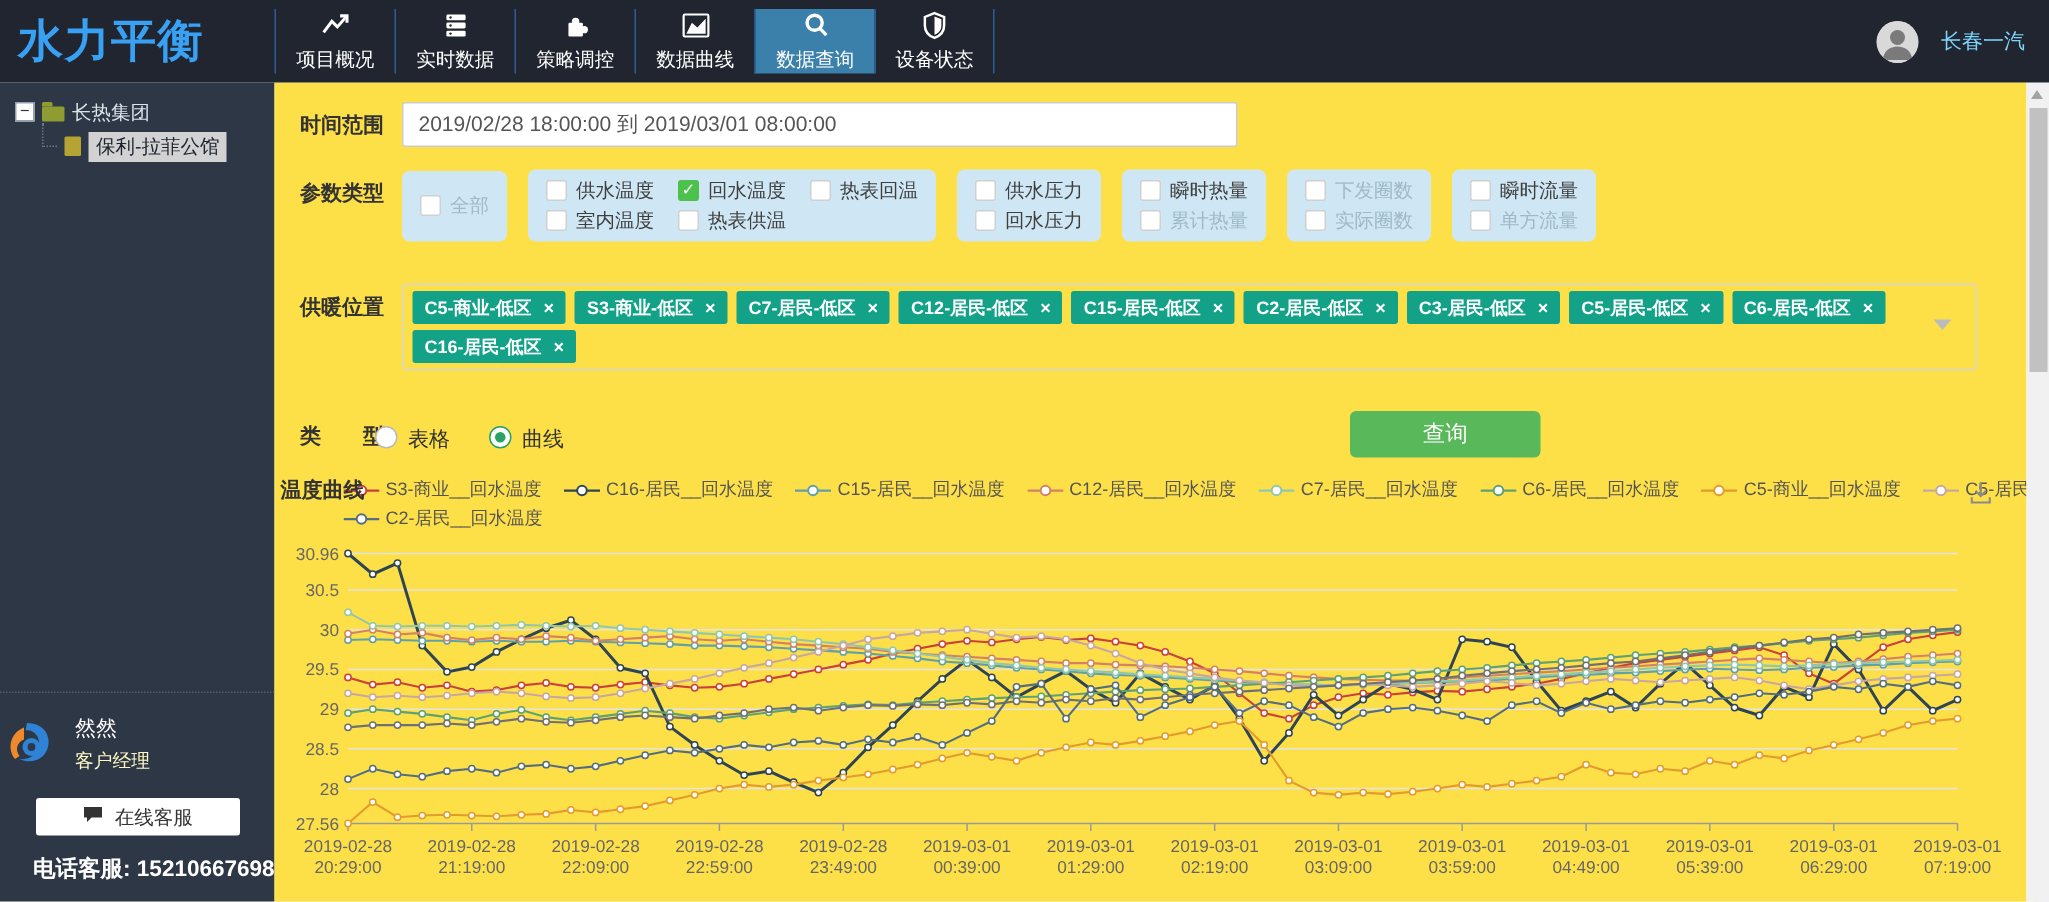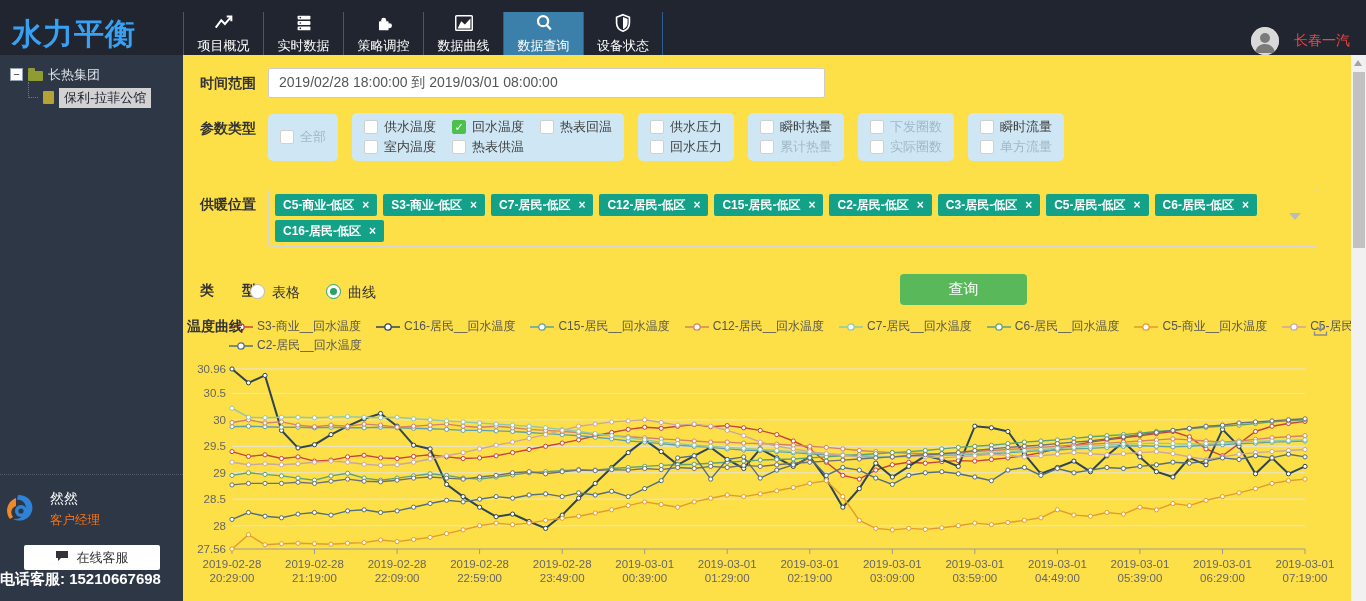--- a/index.html
+++ b/index.html
@@ -1,44 +1,44 @@
 <!DOCTYPE html>
 <html><head>
 <meta charset="utf-8">
 <style>
 *{margin:0;padding:0;box-sizing:border-box}
 html,body{width:1366px;height:601px;overflow:hidden;font-family:"Liberation Sans","DejaVu Sans",sans-serif;background:#fff}
 
-.navbar{position:absolute;top:0;left:0;width:1366px;height:55px;background:#20252f;display:flex;align-items:flex-end;z-index:9}
+.navbar{position:absolute;top:0;left:0;width:1366px;height:55px;background:#20252f;display:flex;align-items:center;z-index:9}
 .logo{width:183px;display:flex;align-items:center;padding-left:12px;font-size:30px;font-weight:bold;color:#38a1f3;letter-spacing:1px}
 .tabs{display:flex}
 .tab{width:80px;display:flex;flex-direction:column;align-items:center;justify-content:center;gap:3px;color:#fff;font-size:13px;border-left:1px solid #2b5f93;cursor:pointer}
 .tab:last-child{border-right:1px solid #2b5f93}
 .tab.active{background:#3b80aa}
 .ticon{width:22px;height:22px;display:block}
 .ticon svg{width:22px;height:22px;display:block}
-.user{margin-left:auto;display:flex;align-items:center;gap:15px;padding-right:16px;color:#ef4444;font-size:14px}
+.user{margin-left:auto;display:flex;align-items:center;gap:15px;padding-right:16px;color:#7dd3fc;font-size:14px}
 .avatar{width:28px;height:28px;border-radius:50%;background:#dcdcdc;overflow:hidden}
 
 .sidebar{position:absolute;top:55px;left:0;width:183px;height:546px;background:#2d3745;color:#dde3ea;font-size:13px}
 .tree{padding:9px 0 0 10px}
 .trow{display:flex;align-items:center;gap:5px;height:21px}
 .minus{width:13px;height:13px;background:#fff;border:1px solid #93a1b1;color:#333;font-size:11px;line-height:10px;text-align:center;flex:0 0 13px}
 .folder{width:15px;height:10px;background:#8f9c31;position:relative;border-radius:1px;margin-top:3px;flex:0 0 15px}
 .folder::before{content:"";position:absolute;top:-3px;left:0;width:7px;height:3px;background:#8f9c31;border-radius:1px 1px 0 0}
 .child{margin-left:15px;margin-top:2px}
 .conn{width:10px;height:16px;border-left:1px dotted #6c7689;border-bottom:1px dotted #6c7689;margin:-12px 0 4px 3px;flex:0 0 10px}
 .file{width:11px;height:13px;background:#b5a334;flex:0 0 11px;border-radius:1px}
 .sel{background:#d2d2d2;color:#1c232e;padding:1px 5px}
 .service{position:absolute;left:0;right:0;bottom:0;padding:14px 0 12px;border-top:1px dotted #515c6e}
 .svc-row{display:flex;align-items:center;gap:12px;}
 .svc-name{font-size:14px;color:#fff}
-.svc-role{font-size:12.5px;color:#f97316;margin-top:4px}
+.svc-role{font-size:12.5px;color:#fef9c3;margin-top:4px}
 .online-btn{display:flex;align-items:center;justify-content:center;gap:8px;width:136px;height:25px;background:#fff;border:none;margin:15px auto 0;font-size:13px;color:#333;border-radius:2px;cursor:pointer}
-.phone{text-align:left;color:#fff;font-weight:bold;font-size:15px}
+.phone{margin-top:13px;text-align:right;color:#fff;font-weight:bold;font-size:15px}
 
 .main{position:absolute;top:55px;left:183px;width:1168px;height:546px;background:#fde047;padding:13px 0 0 17px;overflow:hidden}
 .frow{display:flex;position:relative}
 .flabel{flex:0 0 68px;padding-right:12px;text-align:justify;text-align-last:justify;font-weight:bold;font-size:14px;color:#333;padding-top:7px;height:30px}
 .time-input{width:557px;height:30px;border:1px solid #ccc;border-radius:2px;padding:0 10px;font-size:14px;color:#555;outline:none}
 .mt15{margin-top:15px}.mt28{margin-top:28px}
 .pgroups{display:flex;gap:14px;align-items:center}
 .pgroup{background:#cfe7f4;border-radius:5px;padding:4px 12px;display:flex;flex-direction:column;justify-content:center;min-height:47px}
 .prow{display:flex;gap:16px;height:20px;align-items:center}
 .pitem{display:flex;align-items:center;gap:6px;font-size:13px;color:#3f3f3f;cursor:pointer}

